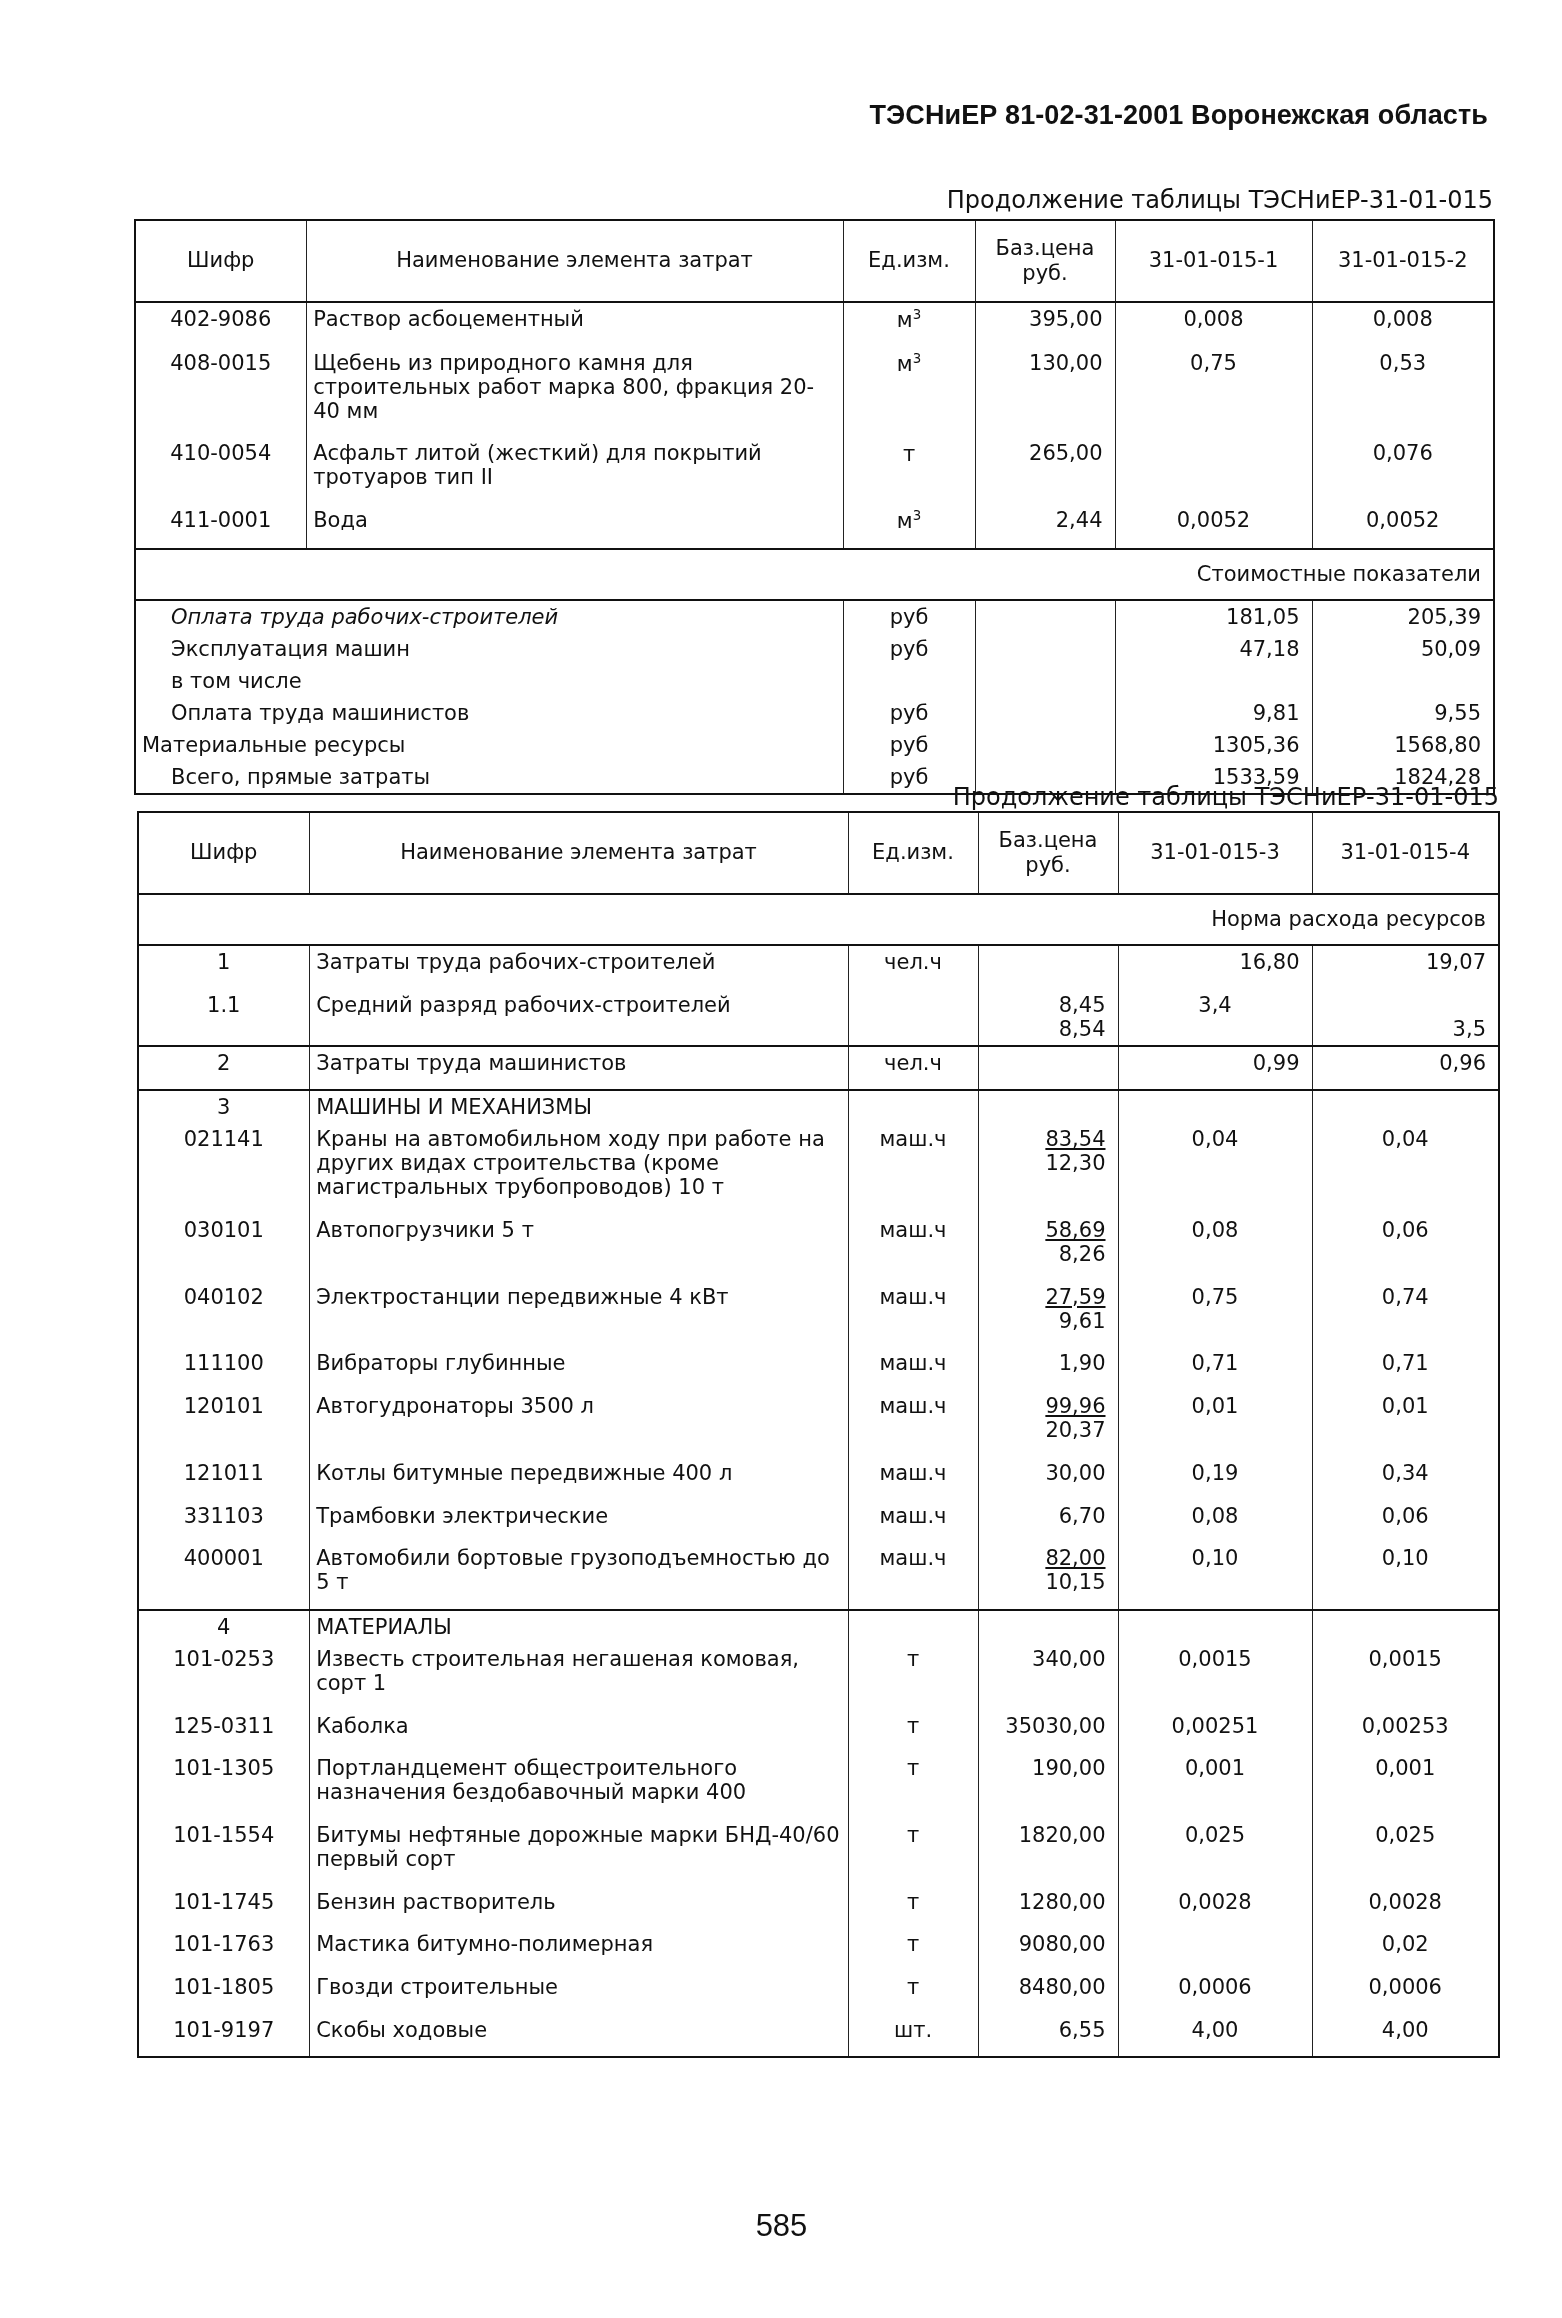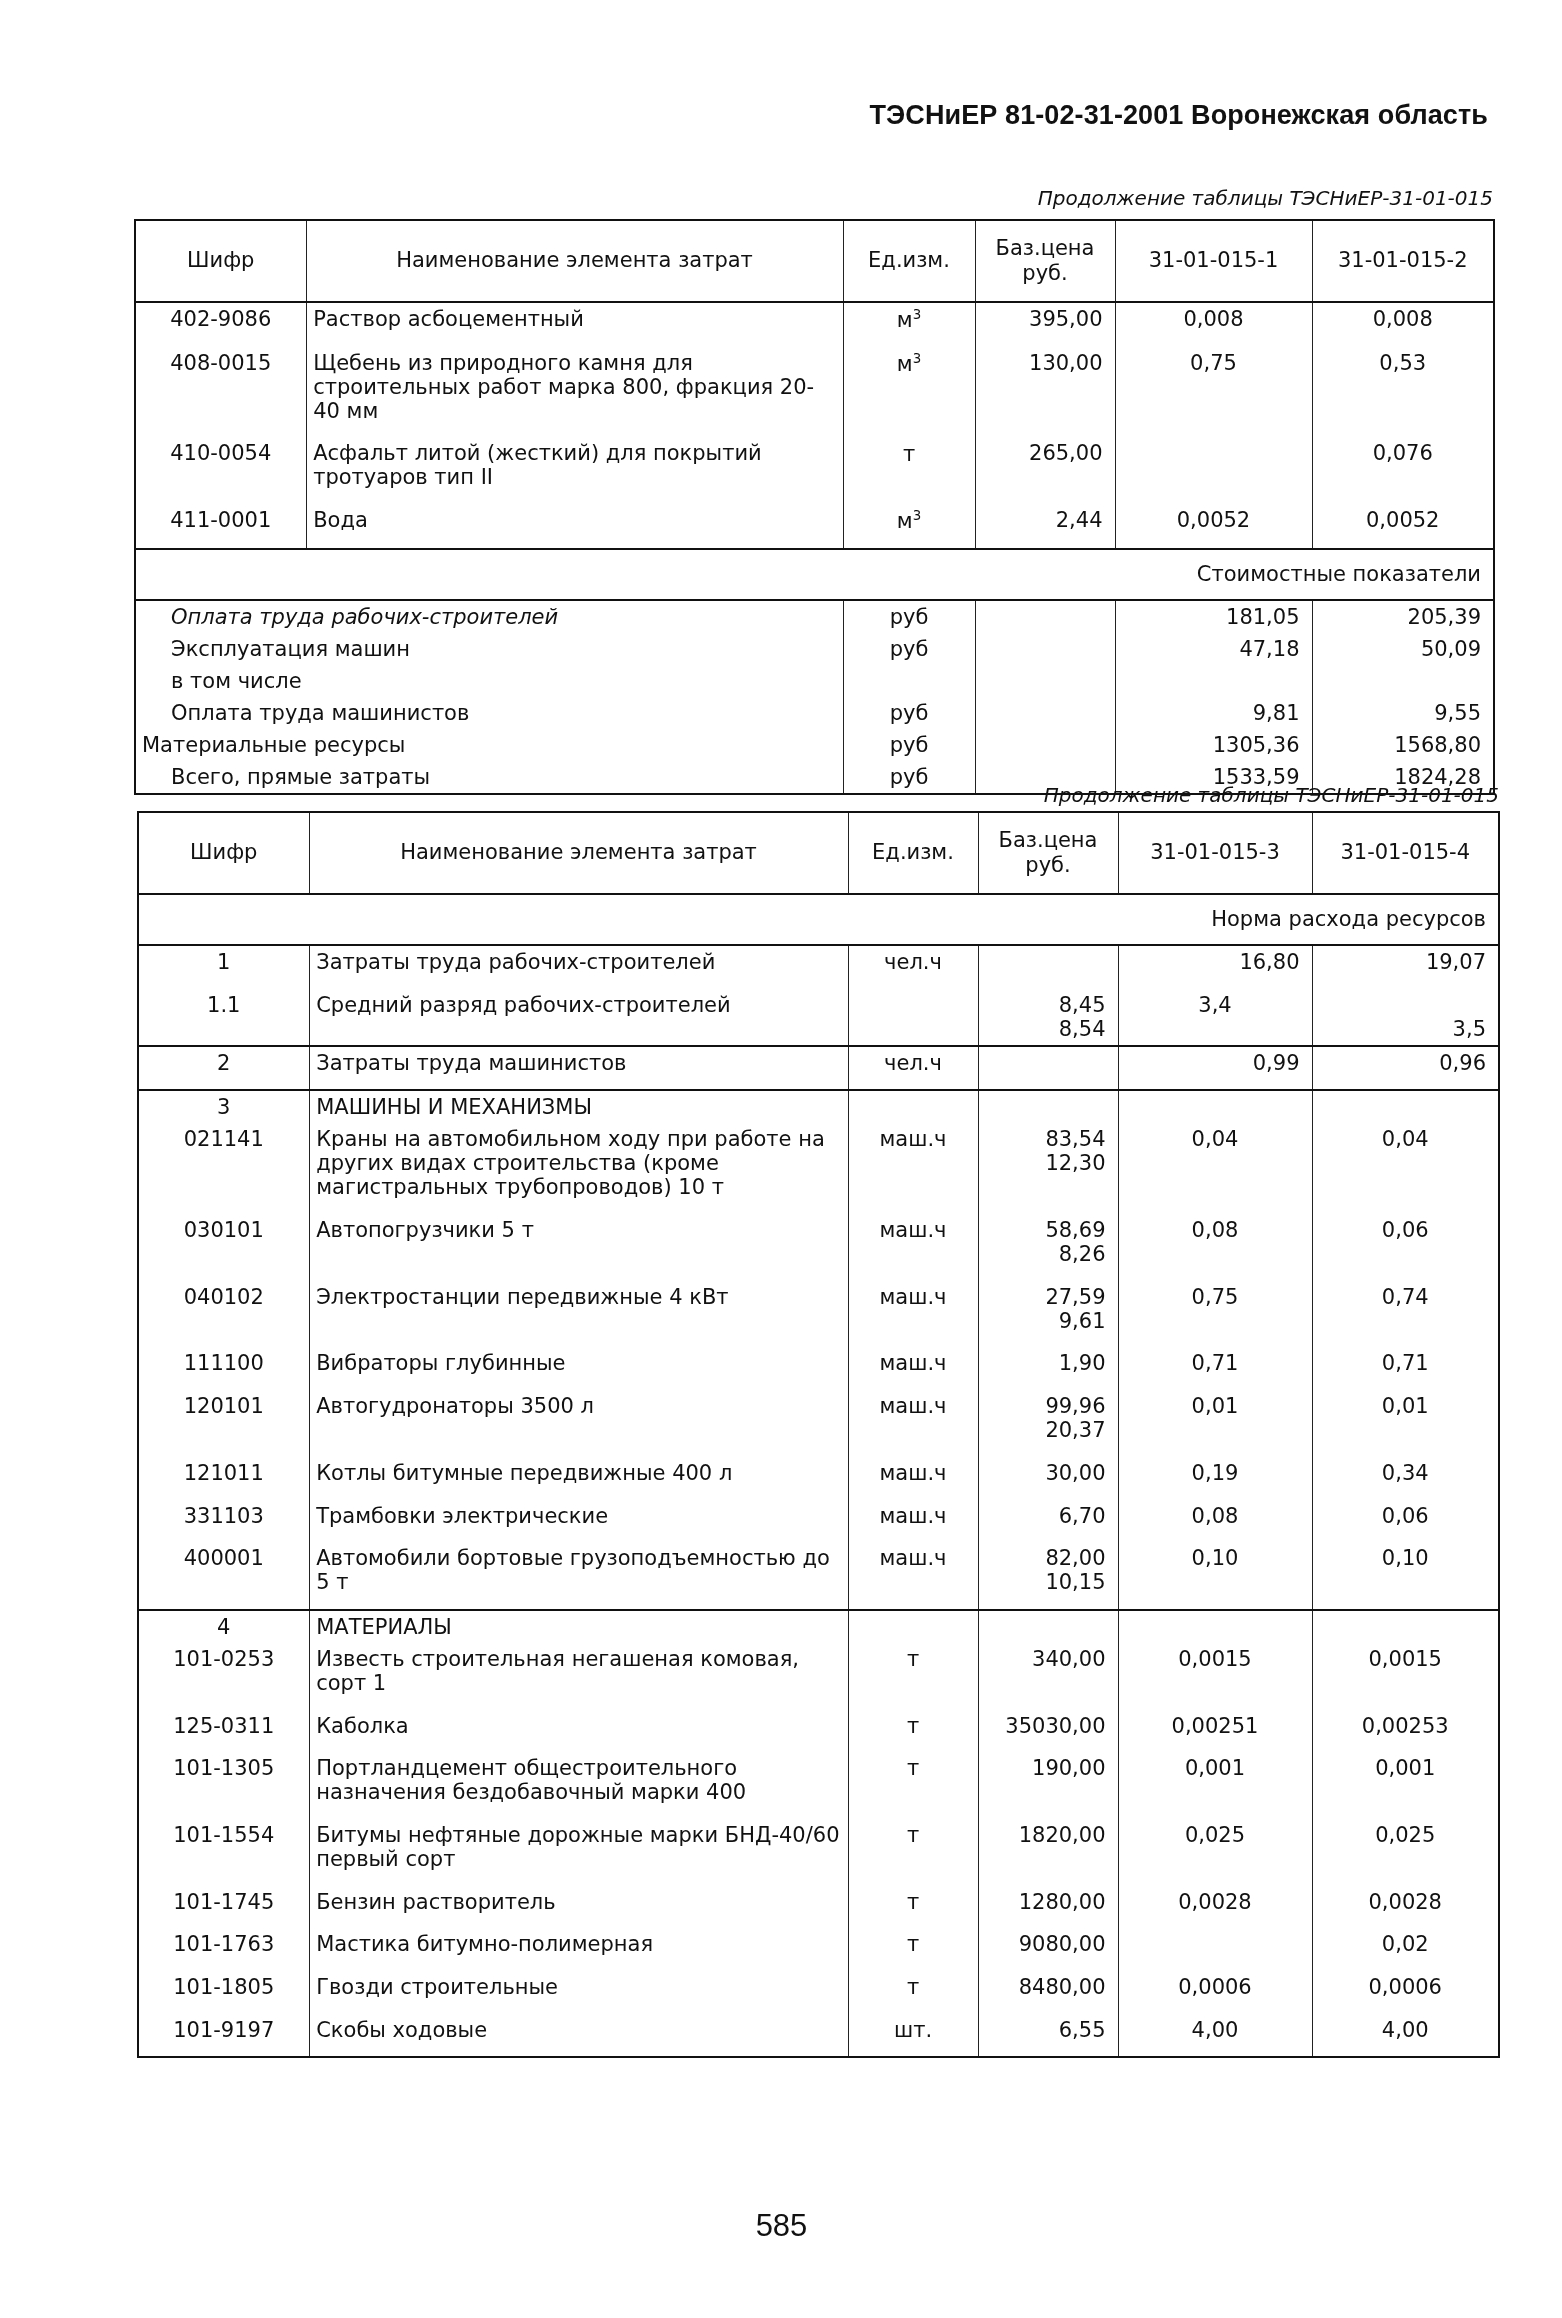--- a/index.html
+++ b/index.html
@@ -1,35 +1,35 @@
 <!DOCTYPE html>
 <html style="font-size:10.7px"><head>
 <meta charset="utf-8">
 <style>
   html, body { margin:0; padding:0; background:#ffffff; }
   body { width:1563px; height:2319px; position:relative; font-family:"DejaVu Sans", sans-serif; color:#111; }
   .doc-header { position:absolute; top:100px; right:75px; font-family:"Liberation Sans", sans-serif; font-weight:bold; font-size:27px; letter-spacing:0.1px; }
-  .caption { position:absolute; font-size:20px; text-align:left;font-style:italic; }
+  .caption { position:absolute; font-size:24px; text-align:left; }
   .cap1 { top:186px; right:70px; }
   .cap2 { top:783px; right:64px; }
   table.grid { position:absolute; border-collapse:collapse; table-layout:fixed; font-size:21px; }
   table.t1 { top:219px; left:134px; width:1359px; border:2.7px solid #111; }
   table.t2 { top:811px; left:137px; width:1361px; border:2.7px solid #111; }
   .grid td, .grid th { border-left:1.3px solid #222; border-right:1.3px solid #222; padding:4px 6.7px; vertical-align:top; font-weight:normal; }
   .grid thead th { border-bottom:2.7px solid #111; border-top:2.7px solid #111; vertical-align:middle; text-align:center; line-height:1.2; height:72px; }
   .c-code { text-align:center; }
   .c-unit { text-align:center; }
   .c-num { text-align:right; padding-right:12px !important; }
   .c-num2 { text-align:center; }
   .sect td { border-top:2.7px solid #111; }
   .group-row td { border-left:none; border-right:none; border-top:2.7px solid #111; border-bottom:2px solid #111; text-align:right; padding:12px 12px 4px 0; height:33px; }
   .bold { font-weight:bold; }
   .sum td { padding-top:4px; padding-bottom:4px; }
   .sum .lbl { padding-left:35px; }
-  .under { }
+  .under { text-decoration:underline; }
   .sub { display:block; }
   .sup { font-size:13.4px; vertical-align:super; }
   .row-pad td { padding-bottom:14.7px; }
   .page-num { position:absolute; top:2208px; left:0; width:1563px; text-align:center; font-family:"Liberation Sans", sans-serif; font-size:31px; }
 </style>
 </head>
 <body>
 
 <div class="doc-header">ТЭСНиЕР 81-02-31-2001 Воронежская область</div>
 

